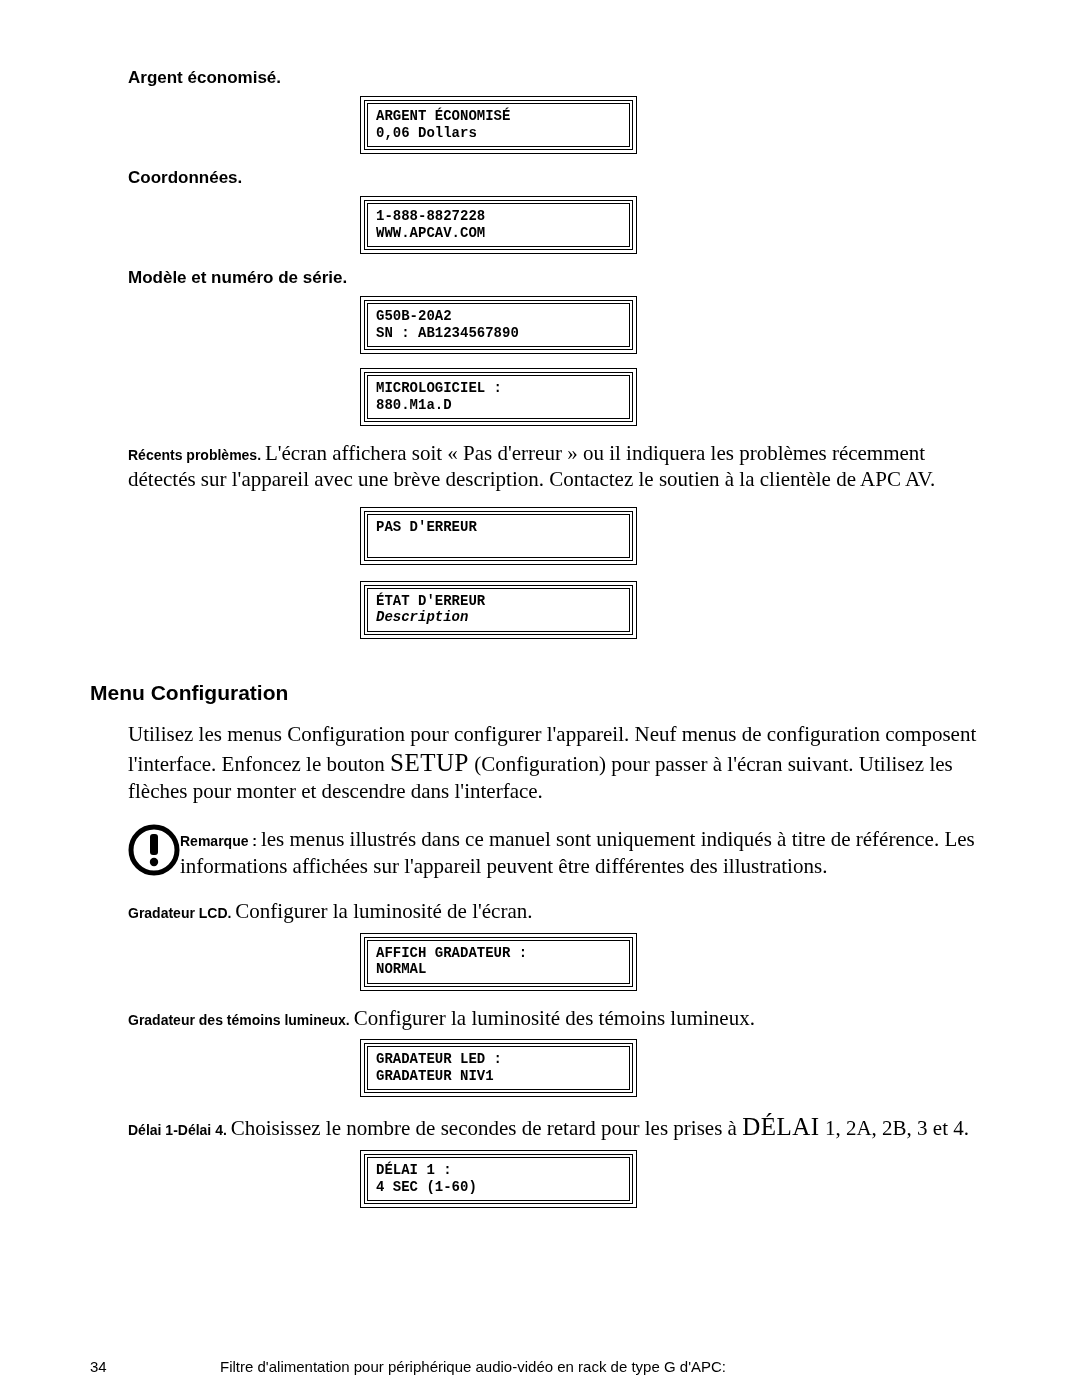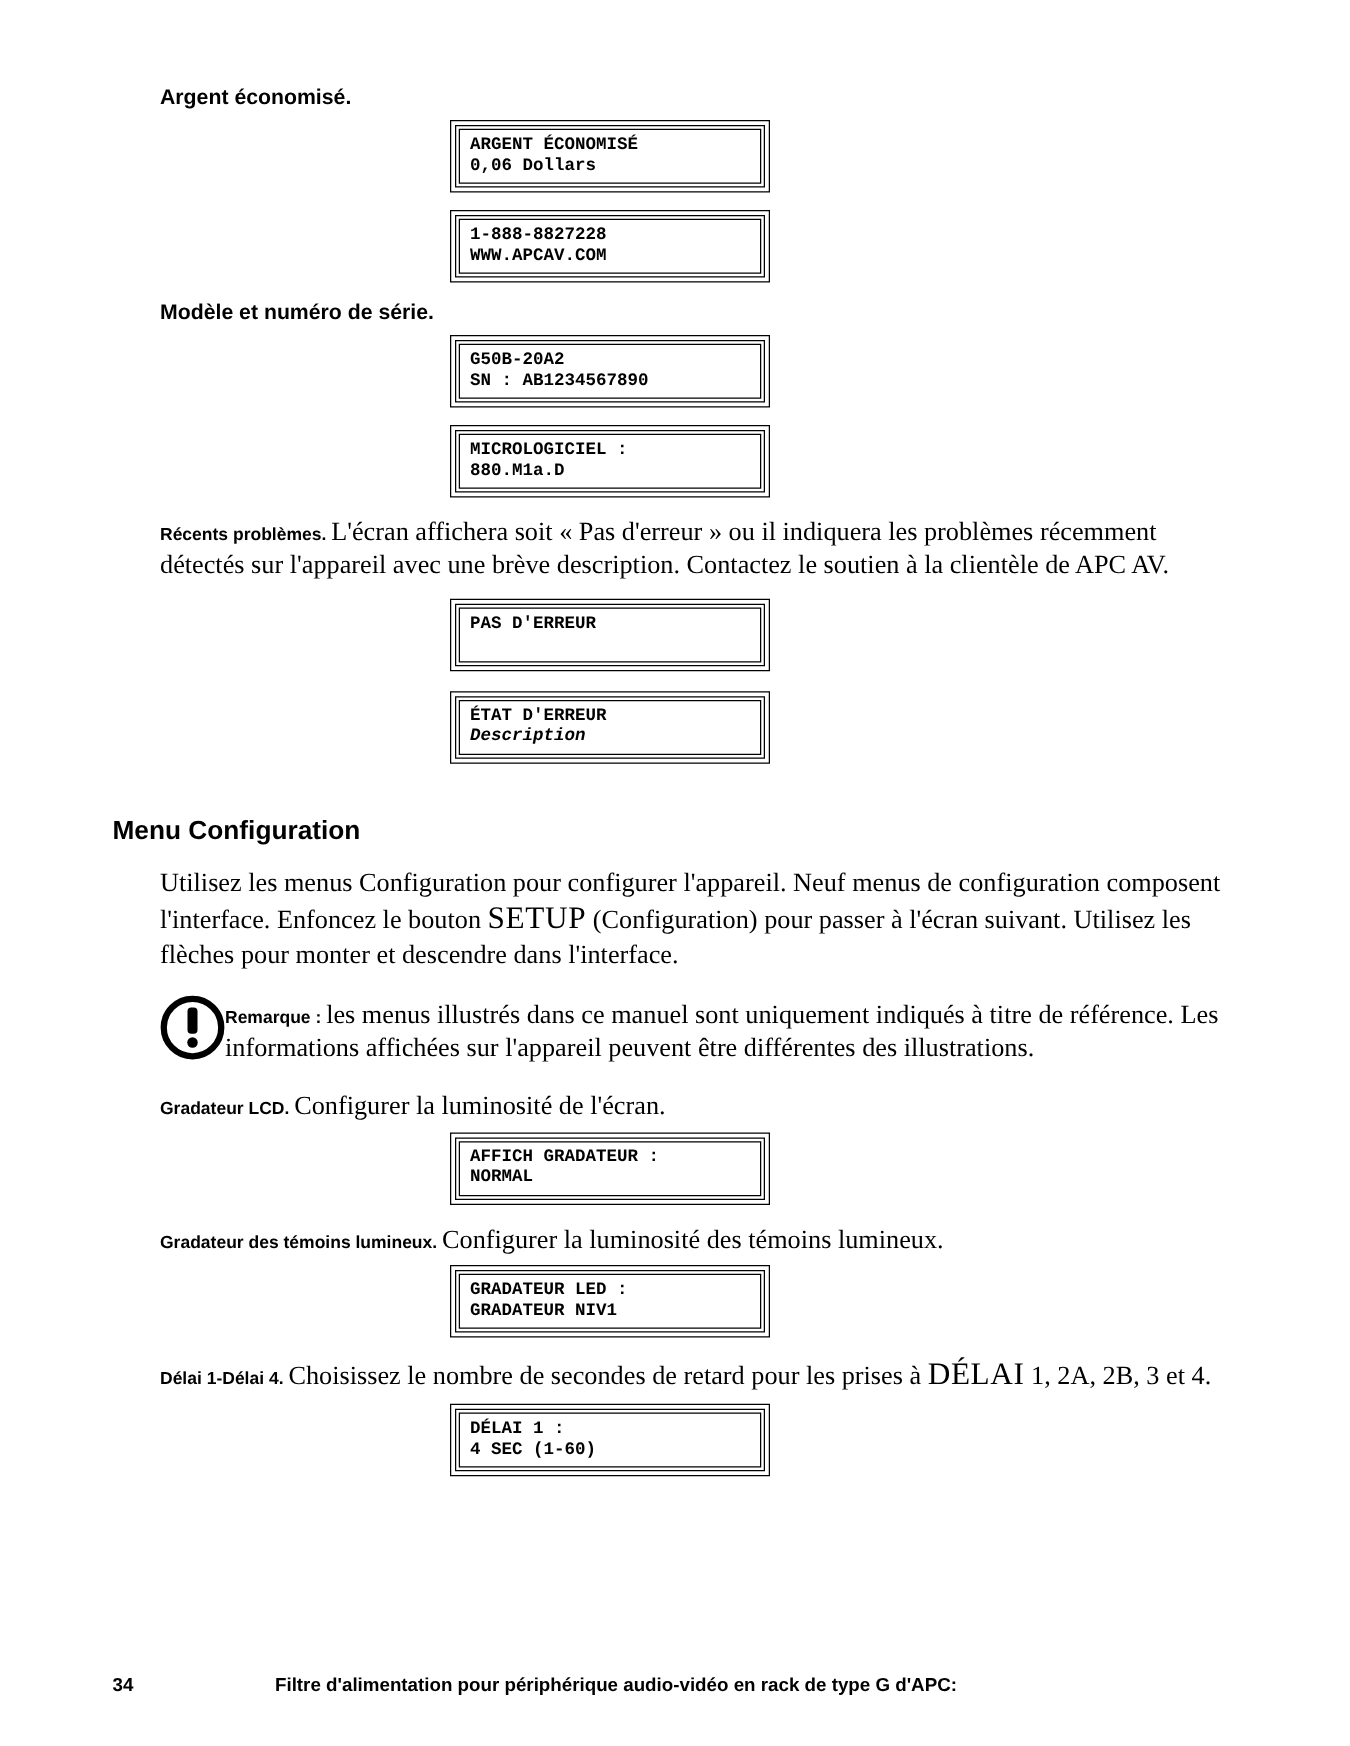--- a/index.html
+++ b/index.html
@@ -40,21 +40,21 @@
     font-family: "Times New Roman", Times, serif;
     font-variant: small-caps;
     font-size: 25px;
     letter-spacing: 0.5px;
   }
   .lcd-wrap {
     margin-left: 270px;
     margin-bottom: 14px;
   }
   .lcd {
-    width: 256px;
+    width: 277px;
     border: 1px solid #000;
     padding: 3px;
     box-sizing: border-box;
   }
   .lcd-inner {
     border: 1px solid #000;
     padding: 2px;
     box-sizing: border-box;
   }
   .lcd-inner2 {
@@ -92,23 +92,23 @@
     flex: 0 0 auto;
     margin-top: -2px;
   }
   .note-text {
     flex: 1 1 auto;
   }
   .footer {
     position: absolute;
     left: 90px;
     right: 90px;
-    bottom: 40px;
-    font-family: Arial, Helvetica, sans-serif;
-    font-weight: bold;
+    bottom: 22px;
+    font-family: Arial, Helvetica, sans-serif;
+    font-weight: normal;
     font-size: 15px;
     display: flex;
     align-items: baseline;
   }
   .footer-num {
     width: 130px;
   }
   .footer-text {
     flex: 1;
     text-align: left;
@@ -124,20 +124,23 @@
   </div>
   <div class="lcd-wrap">
     <div class="lcd">
       <div class="lcd-inner">
           <div class="lcd-inner2"><span>ARGENT ÉCONOMISÉ</span>
 <span>0,06 Dollars</span></div>
         </div>
     </div>
   </div>
 
+  <div class="indent">
+    <p class="label">Coordonnées.</p>
+  </div>
   <div class="lcd-wrap">
     <div class="lcd">
       <div class="lcd-inner">
           <div class="lcd-inner2"><span>1-888-8827228</span>
 <span>WWW.APCAV.COM</span></div>
         </div>
     </div>
   </div>
 
   <div class="indent">

